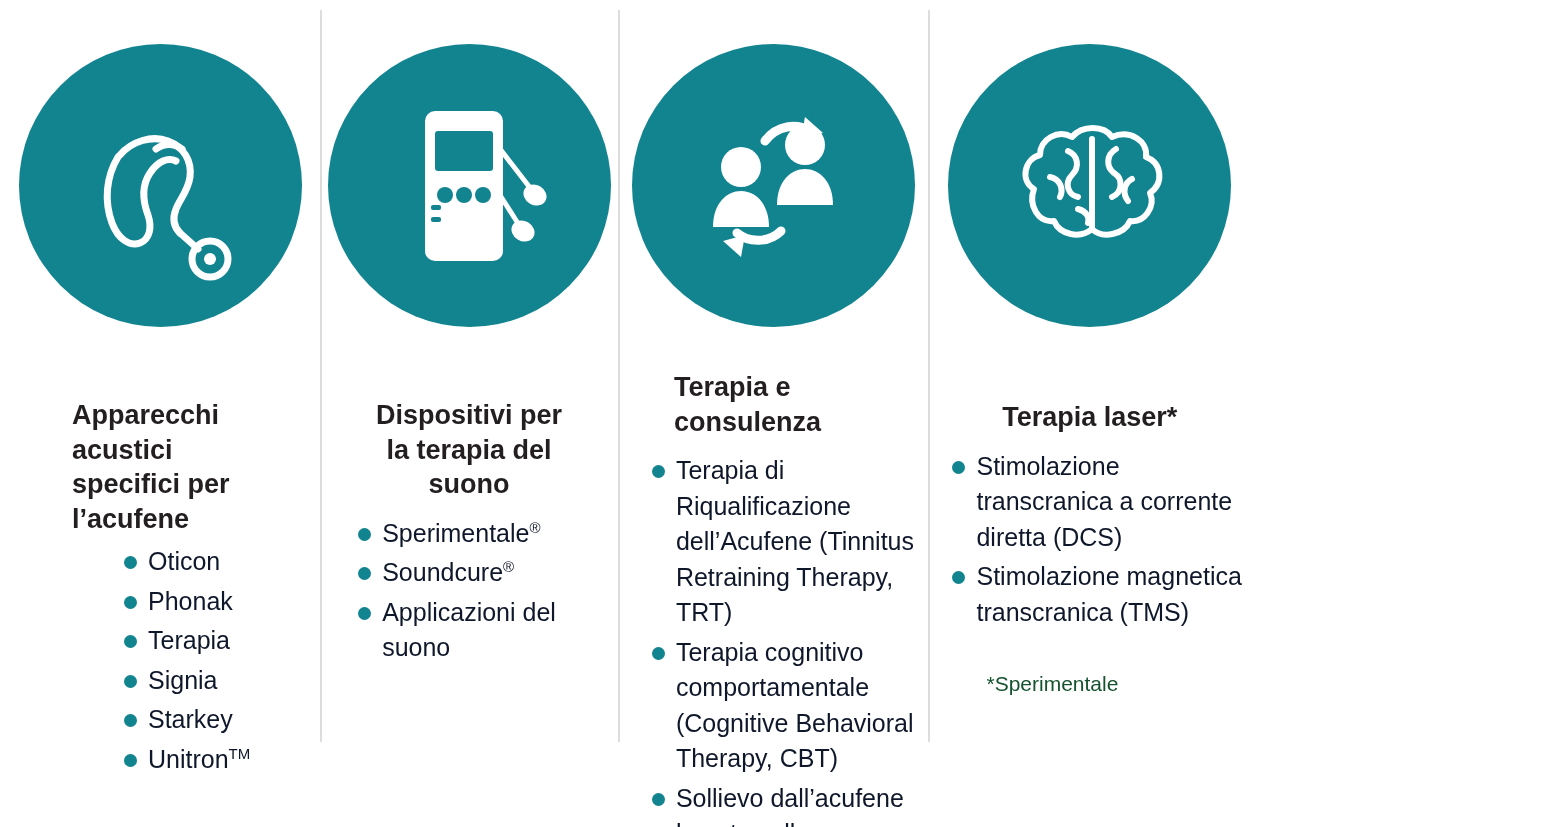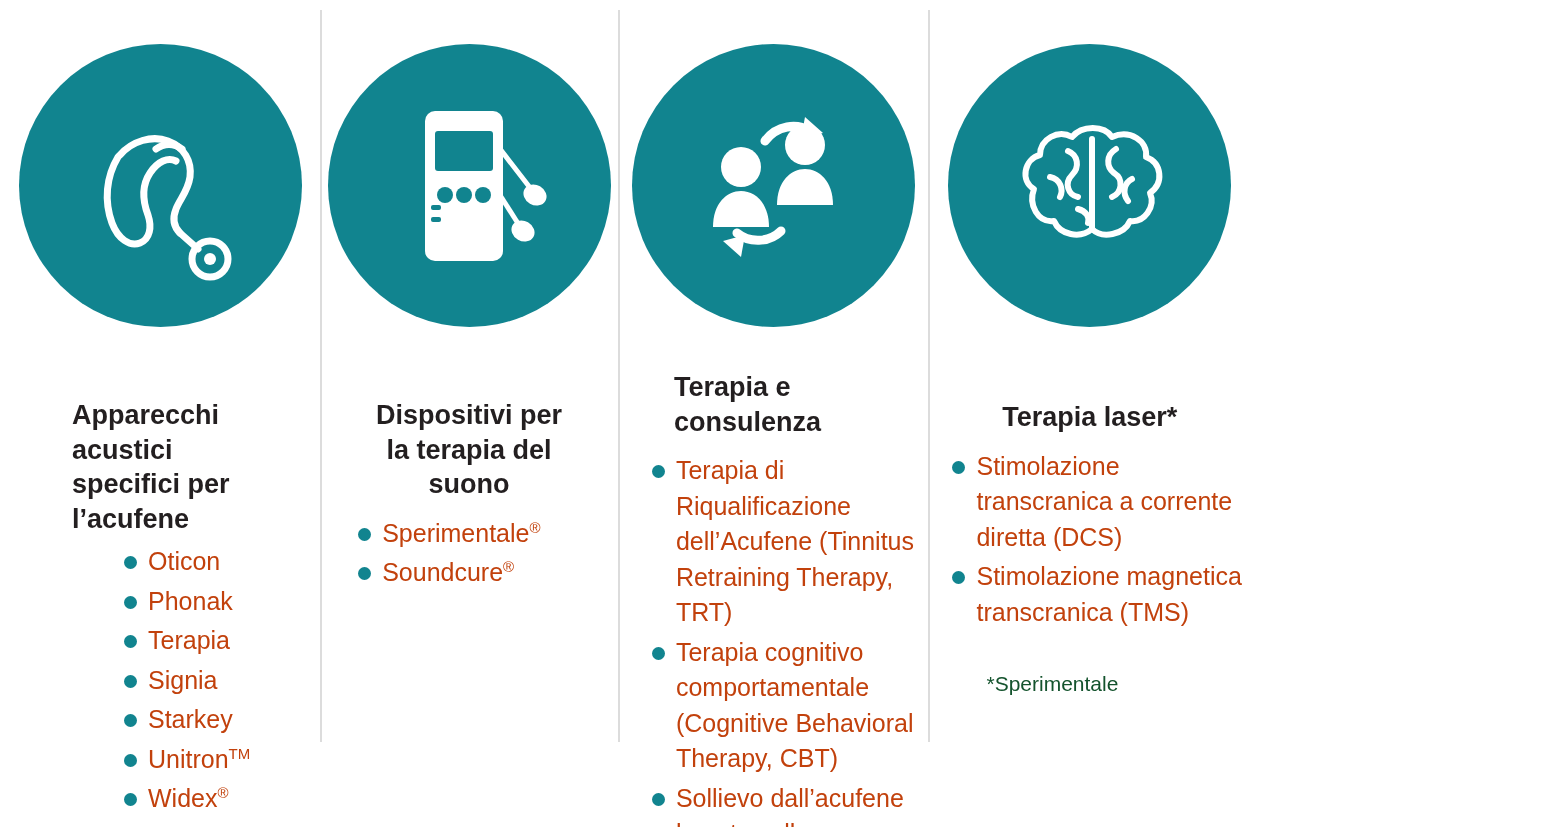--- a/index.html
+++ b/index.html
@@ -76,21 +76,21 @@
     list-style: none;
     margin: 14px 0 0 0;
     padding: 0;
   }
   ul.bullets li {
     position: relative;
     padding-left: 30px;
     margin-bottom: 4px;
     font-size: 25px;
     line-height: 1.42;
-    color: #c2410c;
+    color: #0f172a;
   }
   ul.bullets li::before {
     content: "";
     position: absolute;
     left: 6px;
     top: 12px;
     width: 13px;
     height: 13px;
     border-radius: 50%;
     background: #11848f;
@@ -141,21 +141,20 @@
       <div>Apparecchi acustici</div>
       <div>specifici per l’acufene</div>
     </div>
     <ul class="bullets">
       <li><span>Oticon</span><sup class="mark"></sup></li>
       <li><span>Phonak</span><sup class="mark"></sup></li>
       <li><span>Terapia</span><sup class="mark"></sup></li>
       <li><span>Signia</span><sup class="mark"></sup></li>
       <li><span>Starkey</span><sup class="mark"></sup></li>
       <li><span>Unitron</span><sup class="mark">TM</sup></li>
-      <li><span>Widex</span><sup class="mark">®</sup></li>
     </ul>
   </div>
 
   <div class="column col-2">
     <div class="divider"></div>
     <div class="icon-wrap">
       <div class="circle">
         <svg width="200" height="200" viewBox="0 0 200 200" aria-hidden="true">
           <g fill="#ffffff" stroke="none">
             <rect x="56" y="26" width="78" height="150" rx="10"></rect>
@@ -181,20 +180,21 @@
         </svg>
       </div>
     </div>
     <div class="heading centered heading-block-2">
       <div>Dispositivi per</div>
       <div>la terapia del suono</div>
     </div>
     <ul class="bullets">
       <li><span>Sperimentale</span><sup class="mark">®</sup></li>
       <li><span>Soundcure</span><sup class="mark">®</sup></li>
+      <li><span>Applicazioni del suono</span><sup class="mark"></sup></li>
     </ul>
   </div>
 
   <div class="column col-3">
     <div class="divider"></div>
     <div class="icon-wrap">
       <div class="circle">
         <svg width="200" height="200" viewBox="0 0 200 200" aria-hidden="true">
           <g fill="#ffffff" stroke="none">
             <circle cx="68" cy="82" r="20"></circle>

